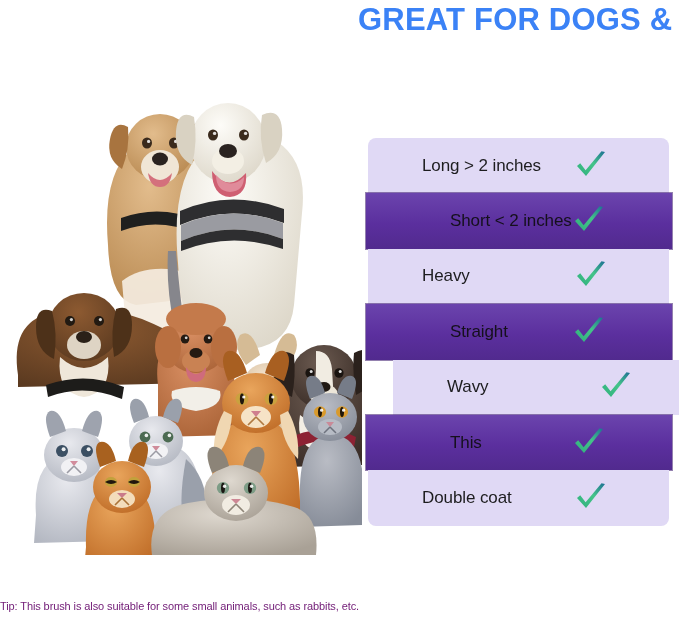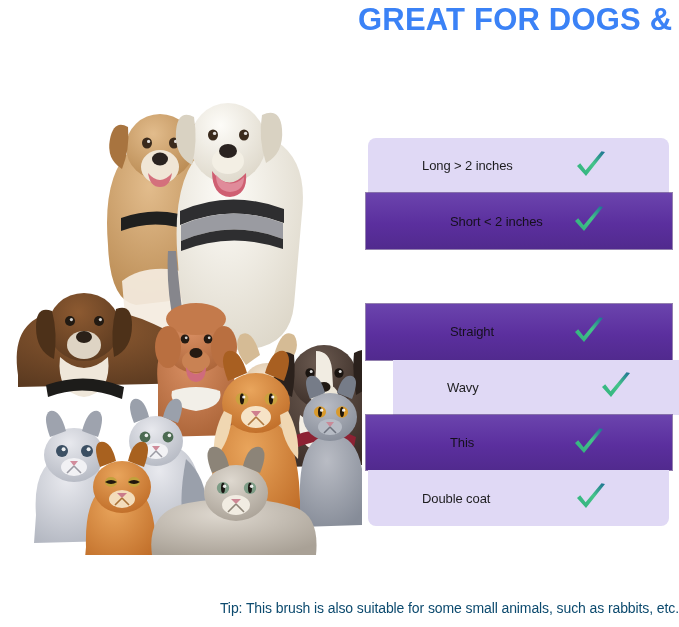--- a/index.html
+++ b/index.html
@@ -56,44 +56,44 @@
     left:0px;
     width:306px;
     box-shadow:0 0 0 1px rgba(60,25,110,0.55);
     padding-left:32px;
   }
   .frow:first-child { border-radius:8px 8px 0 0; }
   .frow:last-child  { border-radius:0 0 8px 8px; }
 
   .flabel {
     font-family:"Liberation Sans", sans-serif;
-    font-size:13px;
+    font-size:17px;
     letter-spacing:-0.1px;
     white-space:nowrap;
   }
   .frow.light .flabel { color:#1d1d1f; margin-left:54px; }
   .frow.dark  .flabel { color:#15101c; margin-left:52px; }
 
   .fcheck {
     position:absolute;
     left:206px;
     width:34px; height:34px;
     top:50%;
     transform:translateY(-50%);
   }
   .fcheck svg { display:block; width:100%; height:100%; }
 
   
   #tip {
     position:absolute;
     left:0; right:0; top:600px;
-    text-align:right;
+    text-align:left;
     font-family:"Liberation Sans", sans-serif;
-    font-size:14px;
-    color:#0c4a6e;
+    font-size:11px;
+    color:#701a75;
     letter-spacing:-0.1px;
     white-space:nowrap;
   }
 </style>
 </head>
 <body>
 
 <div id="headline">
   <span class="hl-line">GREAT FOR DOGS &amp;</span>
 </div>
@@ -370,20 +370,35 @@
               <stop offset="0%" stop-color="#2fb07c"></stop>
               <stop offset="55%" stop-color="#44c489"></stop>
               <stop offset="100%" stop-color="#1d6f94"></stop>
             </linearGradient>
           </defs>
           <path d="M3 17 L12 27 L31 3 L27.5 2.2 L11.6 21.2 L6.2 14.2 Z" fill="url(#ck1)"></path>
         </svg>
     </span>
   </div>
 
+  <div class="frow light" style="top:110.8px;">
+    <span class="flabel">Heavy</span>
+    <span class="fcheck">
+      <svg viewBox="0 0 34 34">
+          <defs>
+            <linearGradient id="ck2" x1="0" y1="1" x2="1" y2="0">
+              <stop offset="0%" stop-color="#2fb07c"></stop>
+              <stop offset="55%" stop-color="#44c489"></stop>
+              <stop offset="100%" stop-color="#1d6f94"></stop>
+            </linearGradient>
+          </defs>
+          <path d="M3 17 L12 27 L31 3 L27.5 2.2 L11.6 21.2 L6.2 14.2 Z" fill="url(#ck2)"></path>
+        </svg>
+    </span>
+  </div>
 
   <div class="frow dark" style="top:166.2px;">
     <span class="flabel">Straight</span>
     <span class="fcheck">
       <svg viewBox="0 0 34 34">
           <defs>
             <linearGradient id="ck3" x1="0" y1="1" x2="1" y2="0">
               <stop offset="0%" stop-color="#2fb07c"></stop>
               <stop offset="55%" stop-color="#44c489"></stop>
               <stop offset="100%" stop-color="#1d6f94"></stop>

